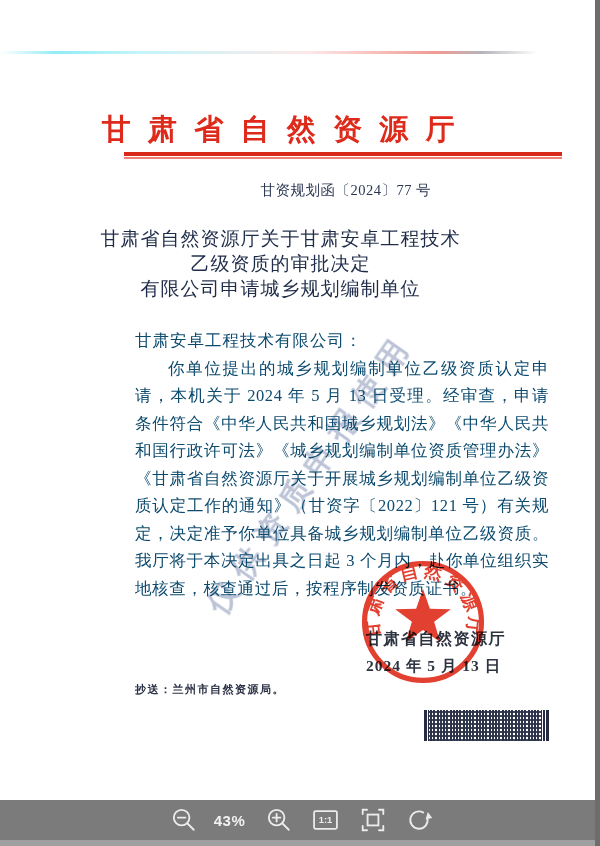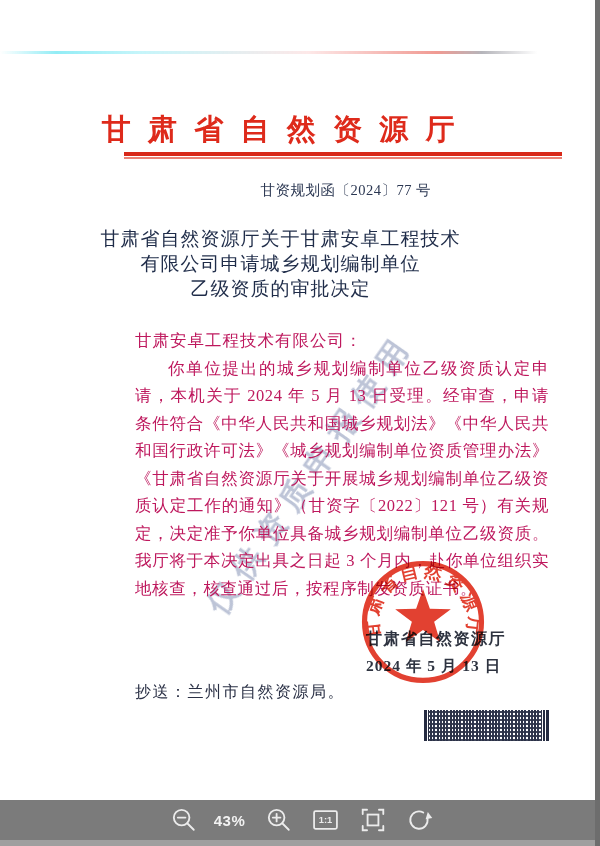--- a/index.html
+++ b/index.html
@@ -31,38 +31,38 @@
   .red-rule .line2 { height:2px; margin-top:1px; background:#ea8276; }
 
   .doc-number { position:absolute; top:181px; left:0; width:100%;
     text-align:right; padding-right:94px; font-size:14.5px; font-weight:normal;
     color:#2b3752; letter-spacing:.5px; }
 
   .doc-title { position:absolute; top:226px; left:0; width:100%; text-align:center;
     font-size:19px; font-weight:normal; color:#1f2c49; line-height:25px; letter-spacing:1px; }
 
   .doc-body { position:absolute; top:327px; left:99px; width:414px;
-    font-size:16.5px; line-height:27.5px; color:#be185d; text-align:justify; }
+    font-size:16.5px; line-height:27.5px; color:#0c4a6e; text-align:justify; }
   .doc-body .addressee { letter-spacing:1px; }
   .doc-body .para { text-indent:2em; letter-spacing:.6px; }
 
   .watermark { position:absolute; left:55px; top:452px; width:440px;
     text-align:center; transform:rotate(-55deg);
     font-size:31px; font-weight:bold; letter-spacing:11px; white-space:nowrap;
     color:rgba(134,148,182,.55); filter:blur(.4px); pointer-events:none; }
 
   .issuer-block { position:absolute; left:330px; top:629px; width:200px;
     color:#2e3340; font-weight:bold; }
   .issuer-line { font-size:16px; letter-spacing:1.5px; }
   .date-line { font-size:15.5px; margin-top:6px; letter-spacing:1px; }
 
   .seal { position:absolute; left:321px; top:556px; width:132px; height:132px;
     mix-blend-mode:multiply; opacity:.92; z-index:5; }
 
-  .cc-line { position:absolute; left:99px; top:682px; font-size:16px; font-weight:normal;
+  .cc-line { position:absolute; left:99px; top:682px; font-size:11px; font-weight:bold;
     color:#2a3045; letter-spacing:1.5px; }
 
   
   .barcode { position:absolute; left:388px; top:710px; width:125px; height:31px;
     background-color:#fff;
     background-image:
       repeating-linear-gradient(0deg, rgba(43,49,71,.9) 0 2px, rgba(255,255,255,0) 2px 4px),
       repeating-linear-gradient(90deg, #2b3147 0 2px, rgba(255,255,255,.85) 2px 3px, #343b55 3px 5px, rgba(255,255,255,.9) 5px 6.5px),
       repeating-linear-gradient(90deg, rgba(255,255,255,0) 0 4px, rgba(255,255,255,.65) 4px 7px);
   }
@@ -99,22 +99,22 @@
 
     <div class="red-rule">
       <div class="line1"></div>
       <div class="line2"></div>
     </div>
 
     <div class="doc-number">甘资规划函〔2024〕77 号</div>
 
     <div class="doc-title">
       <div>甘肃省自然资源厅关于甘肃安卓工程技术</div>
+      <div>乙级资质的审批决定</div>
       <div>有限公司申请城乡规划编制单位</div>
-      <div>乙级资质的审批决定</div>
     </div>
 
     <div class="watermark">仅供资质申报使用</div>
 
     <div class="doc-body">
       <div class="addressee">甘肃安卓工程技术有限公司：</div>
       <p class="para">你单位提出的城乡规划编制单位乙级资质认定申请，本机关于 2024 年 5 月 13 日受理。经审查，申请条件符合《中华人民共和国城乡规划法》《中华人民共和国行政许可法》《城乡规划编制单位资质管理办法》《甘肃省自然资源厅关于开展城乡规划编制单位乙级资质认定工作的通知》（甘资字〔2022〕121 号）有关规定，决定准予你单位具备城乡规划编制单位乙级资质。我厅将于本决定出具之日起 3 个月内，赴你单位组织实地核查，核查通过后，按程序制发资质证书。</p>
     </div>
 
     <div class="issuer-block">

